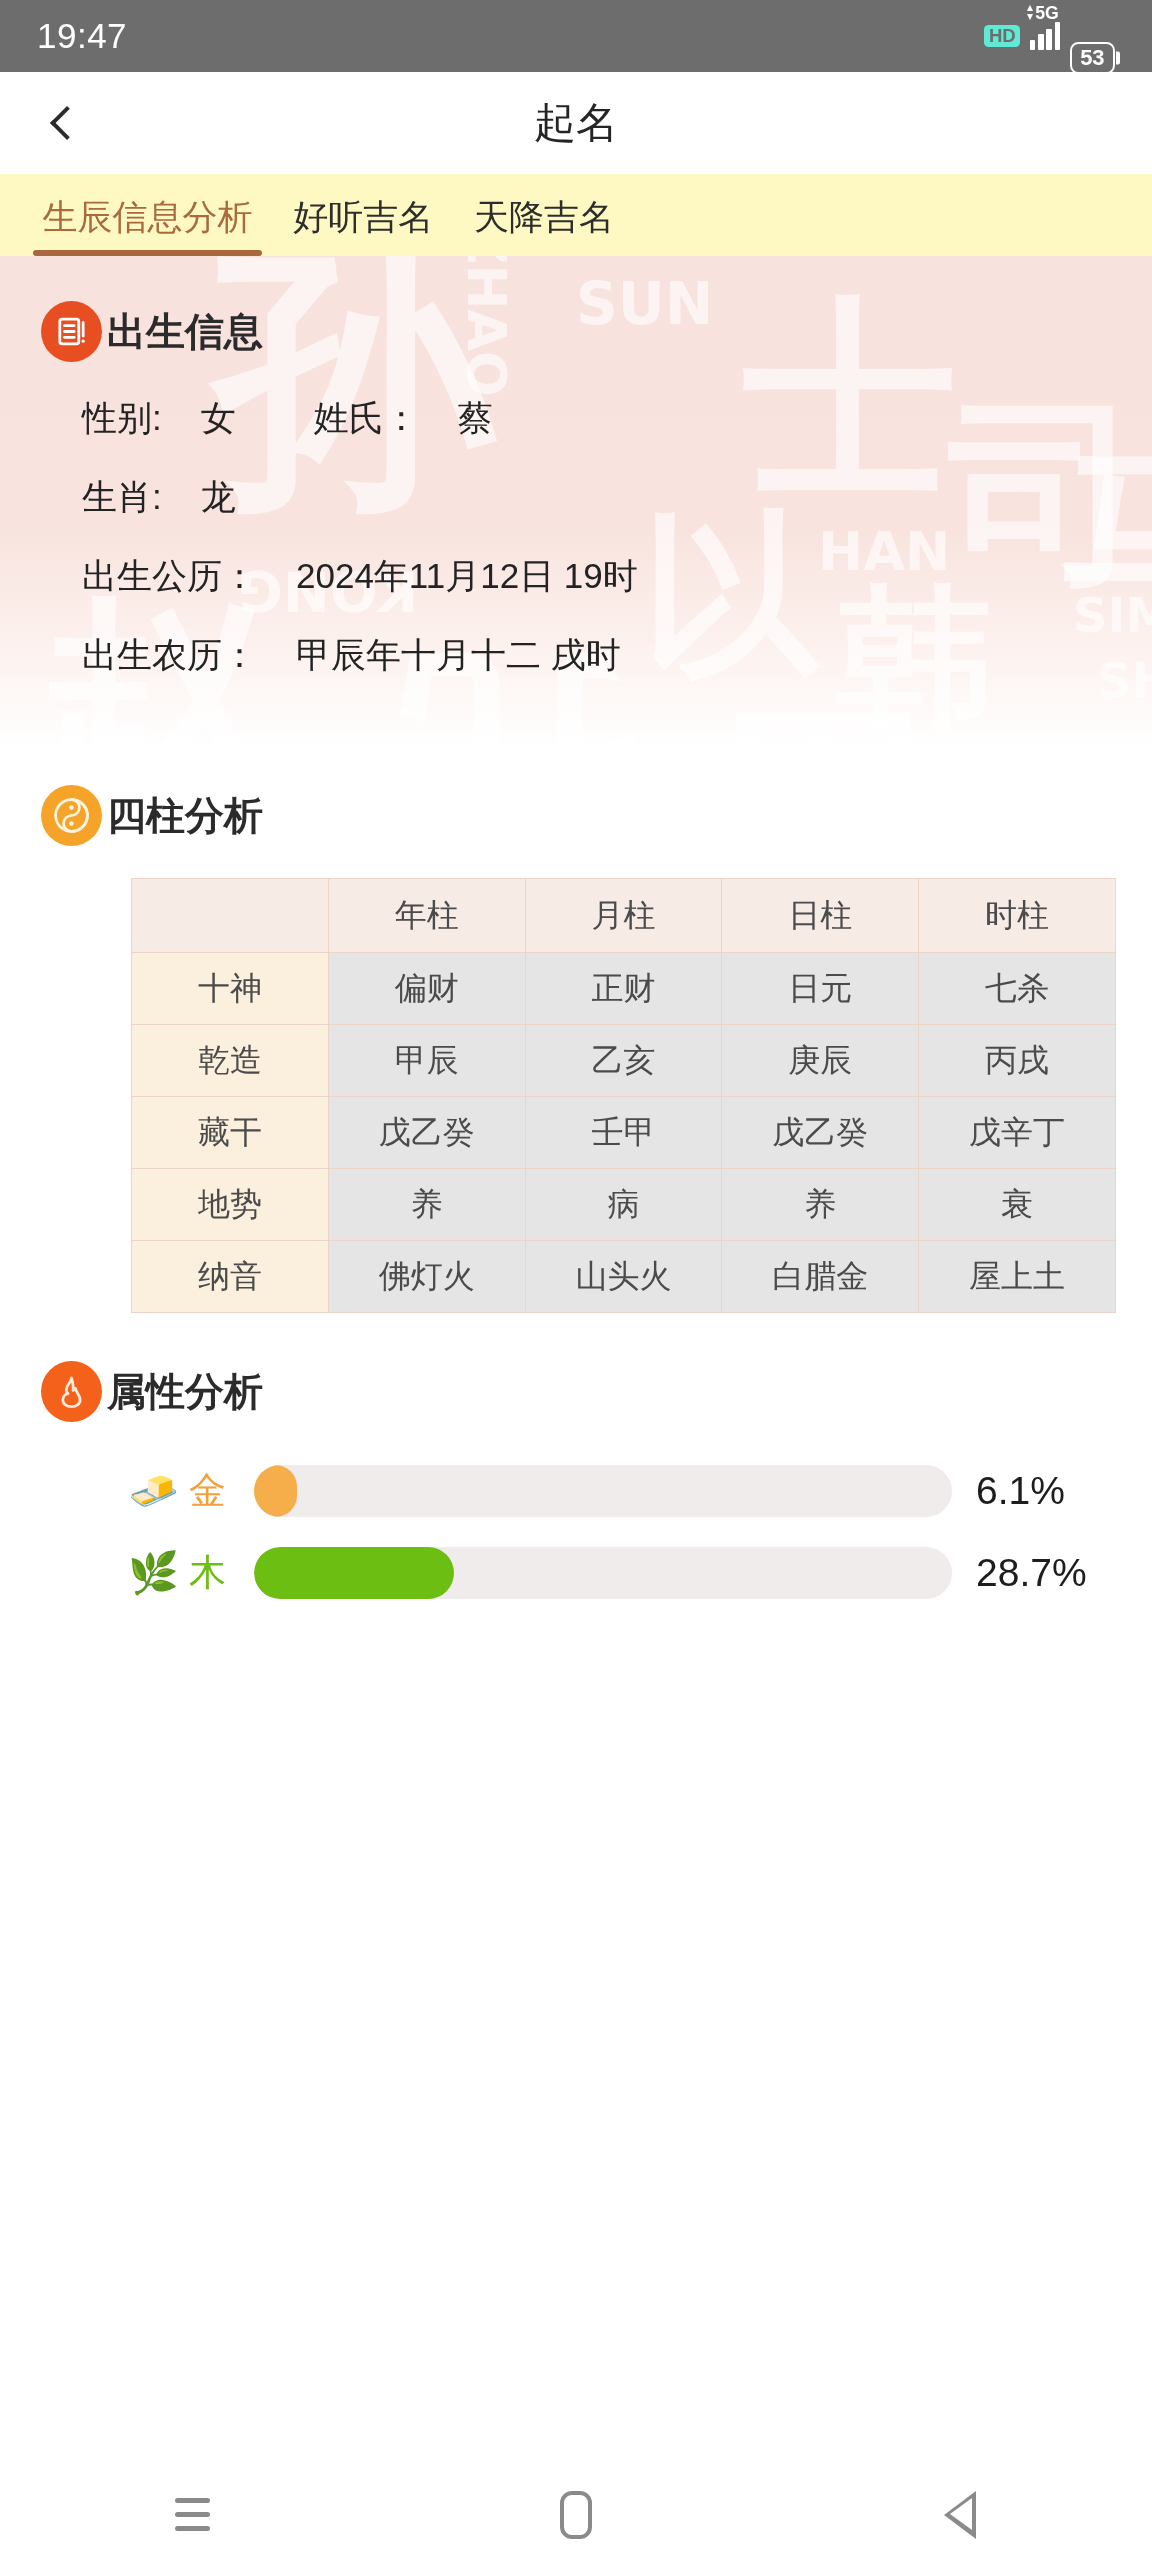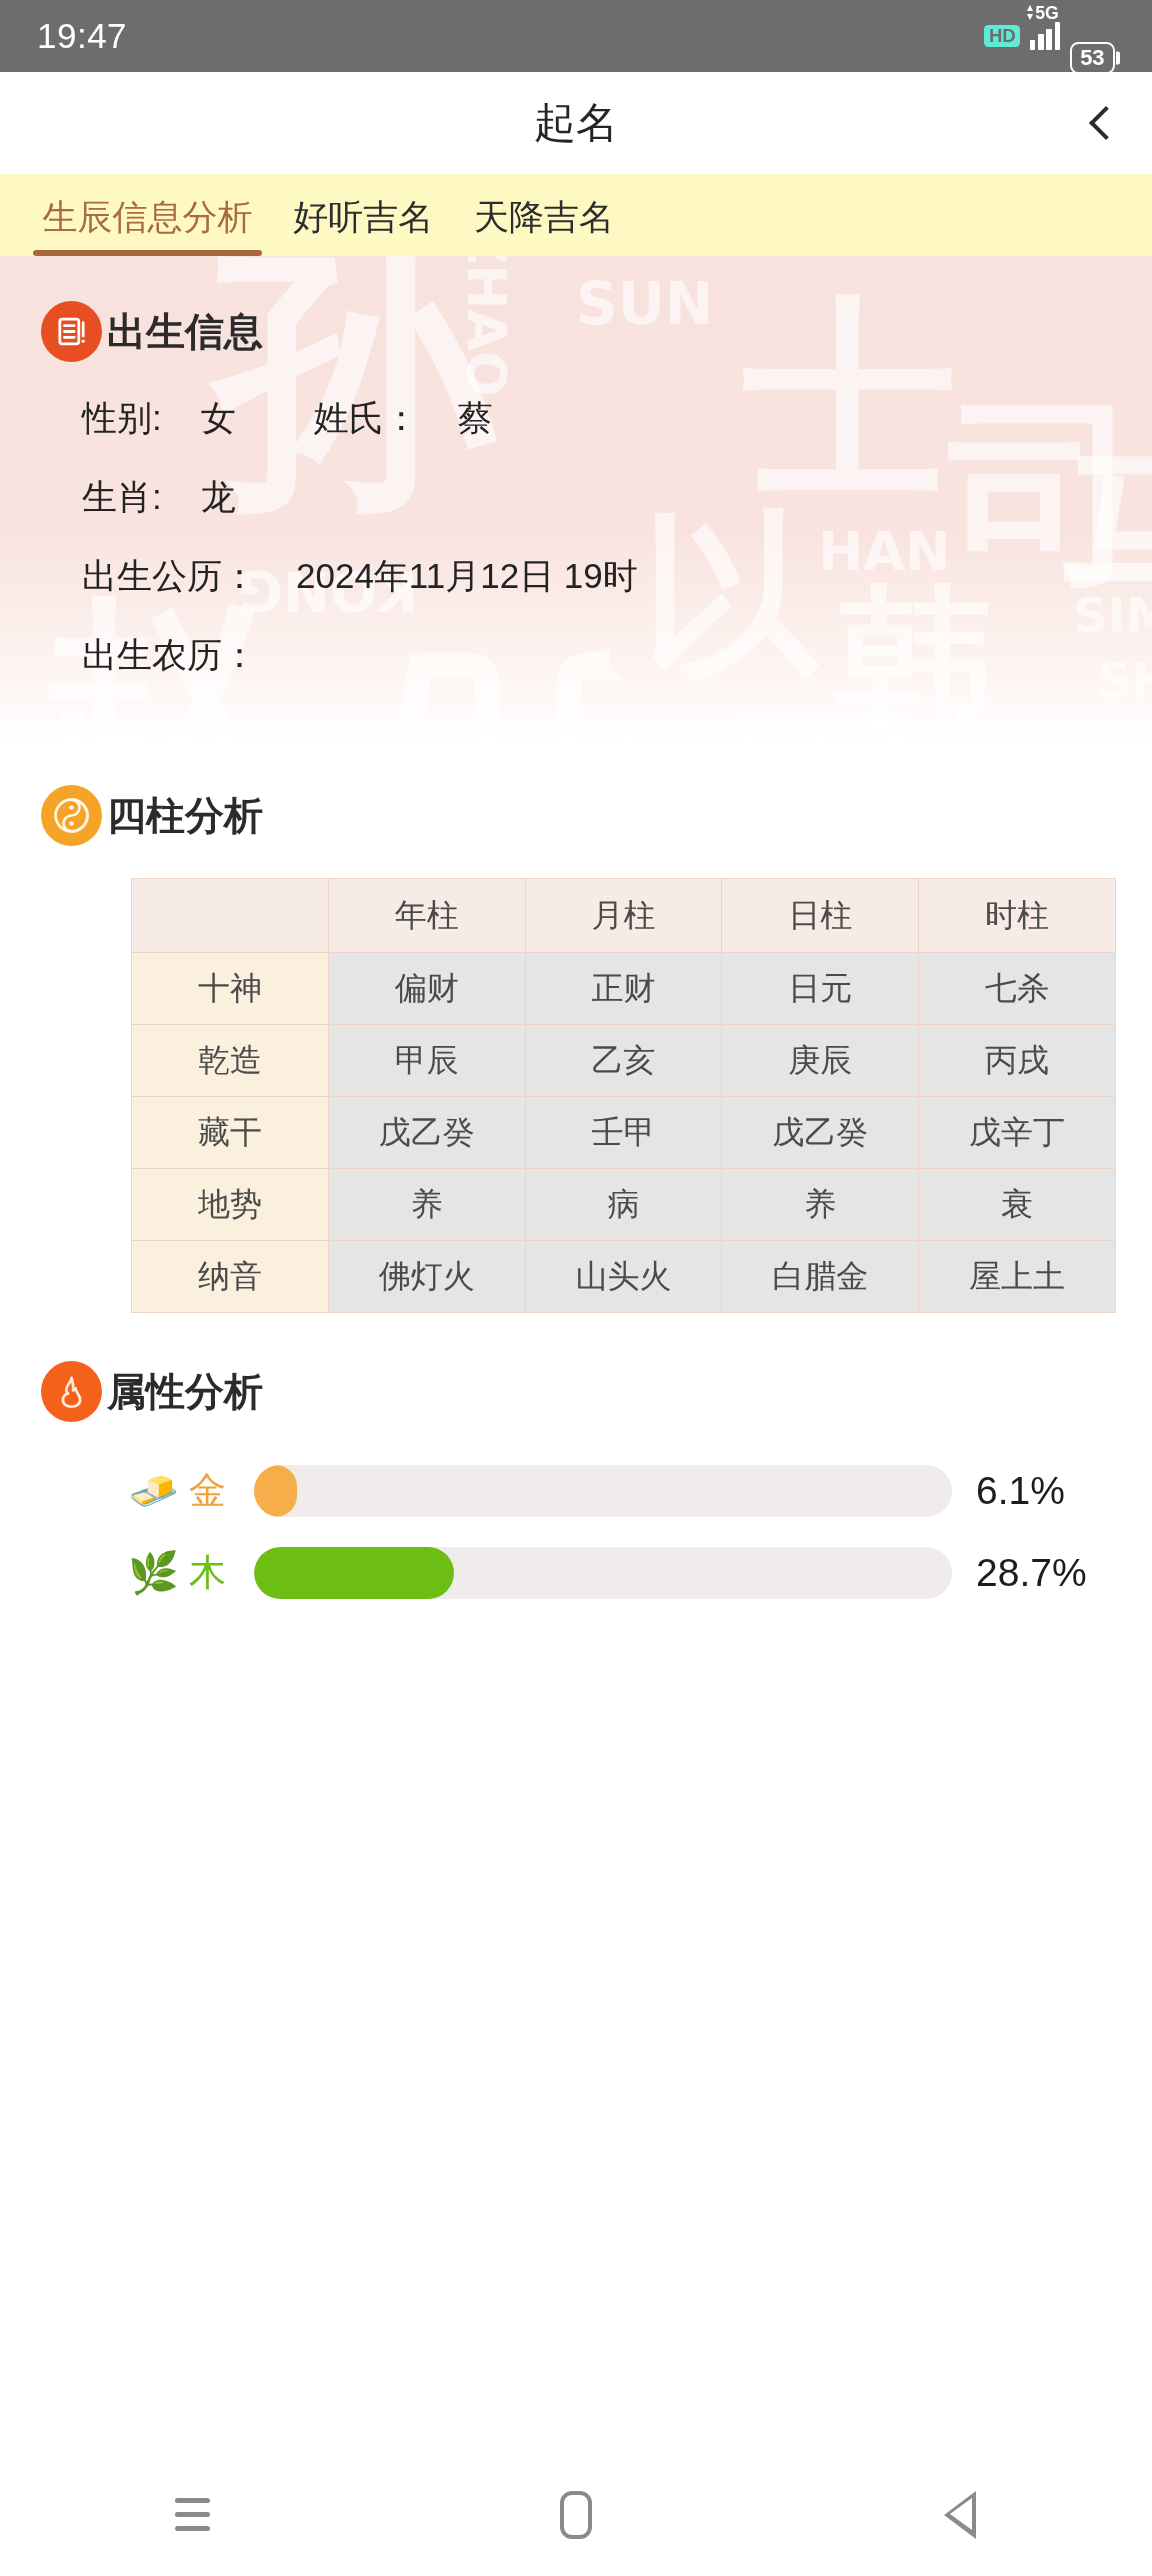--- a/index.html
+++ b/index.html
@@ -47,21 +47,21 @@
   .battery:after {
     content: ""; position: absolute; right: -6.5px; top: 50%;
     transform: translateY(-50%);
     width: 3.7px; height: 13px; background: #ffffff;
     border-radius: 0 1.9px 1.9px 0;
   }
 
   
   .nav-header {
     height: 102px; display: flex; align-items: center;
-    position: relative; background: #ffffff; justify-content: flex-end;
+    position: relative; background: #ffffff;
   }
   .back-btn {
     width: 93px; height: 93px;
     display: flex; align-items: center; justify-content: center;
     margin-left: 20.4px;
   }
   .back-chevron {
     width: 24px; height: 24px;
     border-left: 4.6px solid #2b2b2b;
     border-bottom: 4.6px solid #2b2b2b;
@@ -287,20 +287,21 @@
       <span class="v">龙</span>
     </div>
     <div class="info-row">
       <span class="k">出生公历：</span>
       <span class="gap-lg"></span>
       <span class="v">2024年11月12日 19时</span>
     </div>
     <div class="info-row">
       <span class="k">出生农历：</span>
       <span class="gap-lg"></span>
+      <span class="v">甲辰年十月十二 戌时</span>
     </div>
   </div>
 </div>
 
 <div class="pillar-section">
   <div class="sec-head">
     <div class="sec-icon orange">
       <svg width="41" height="41" viewBox="0 0 40 40">
         <circle cx="20" cy="20" r="15.5" fill="none" stroke="#fff6e2" stroke-width="2.6"></circle>
         <path d="M20 4.5 A7.75 7.75 0 0 1 20 20 A7.75 7.75 0 0 0 20 35.5 A15.5 15.5 0 0 0 20 4.5 Z" fill="none" stroke="#fff6e2" stroke-width="2.6"></path>

